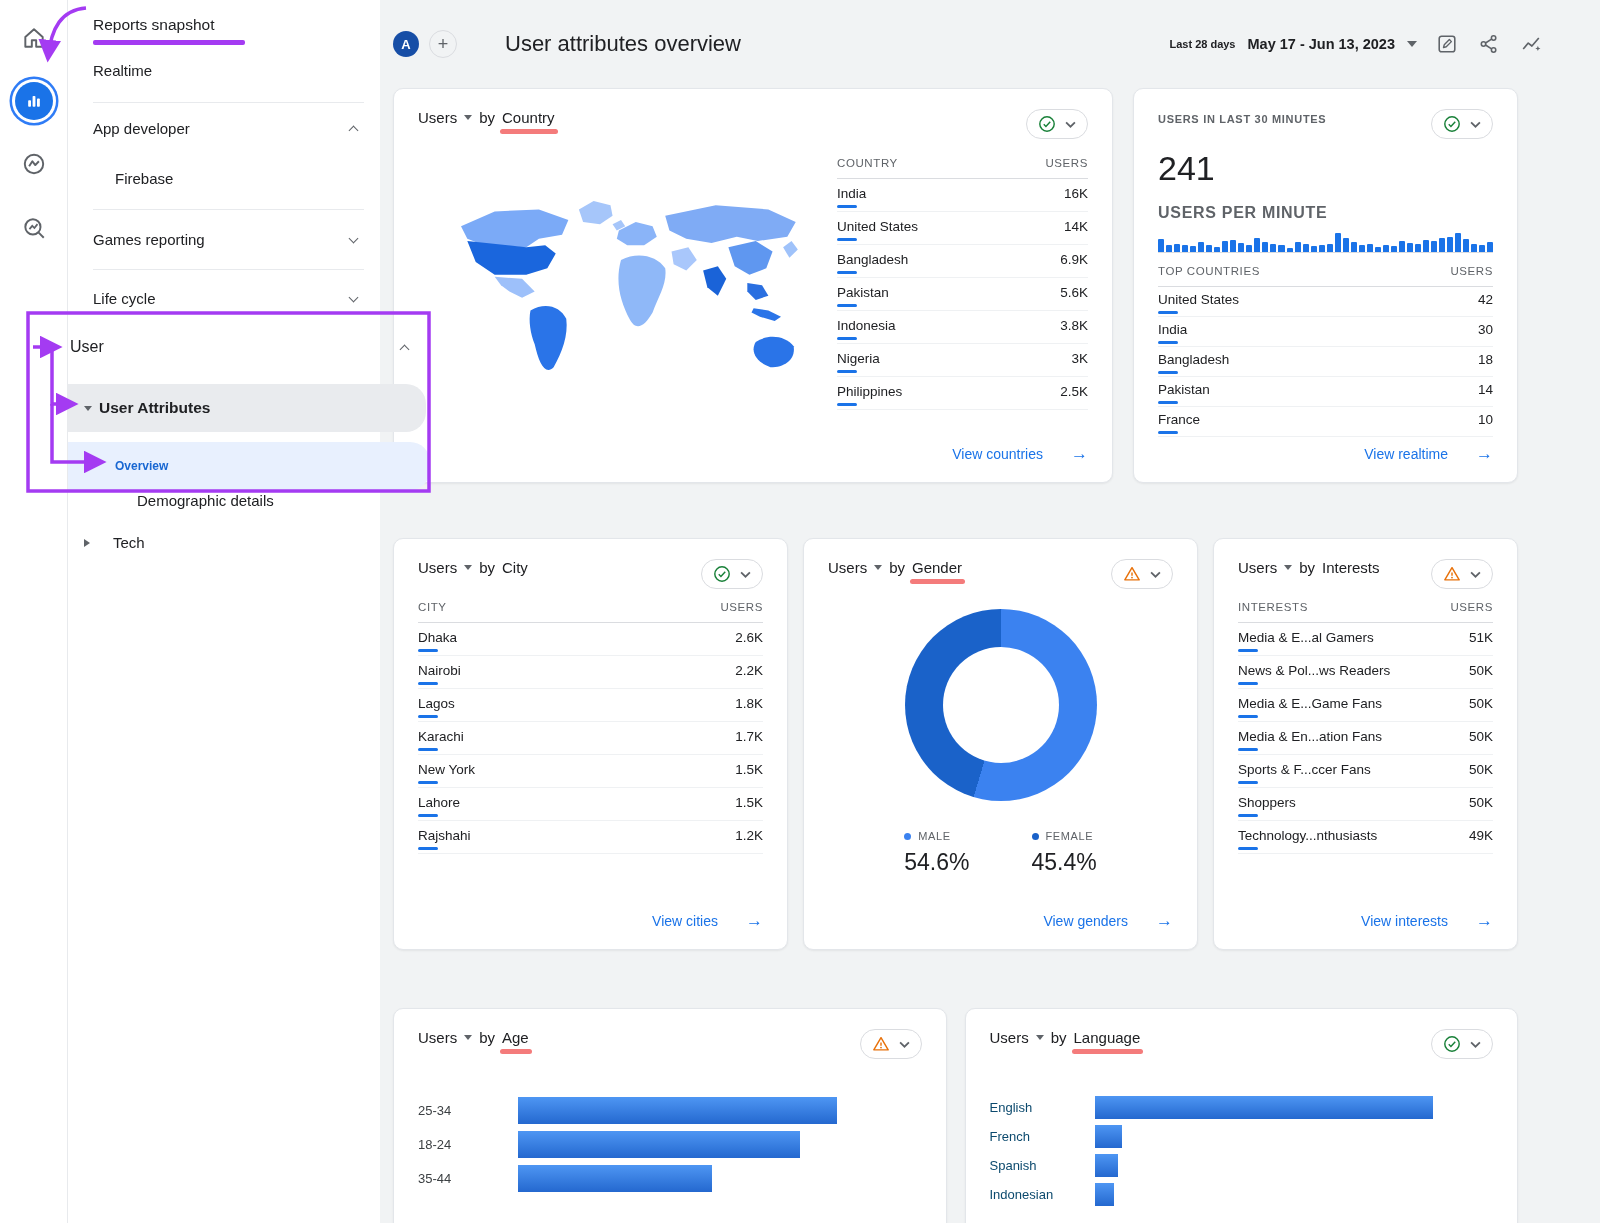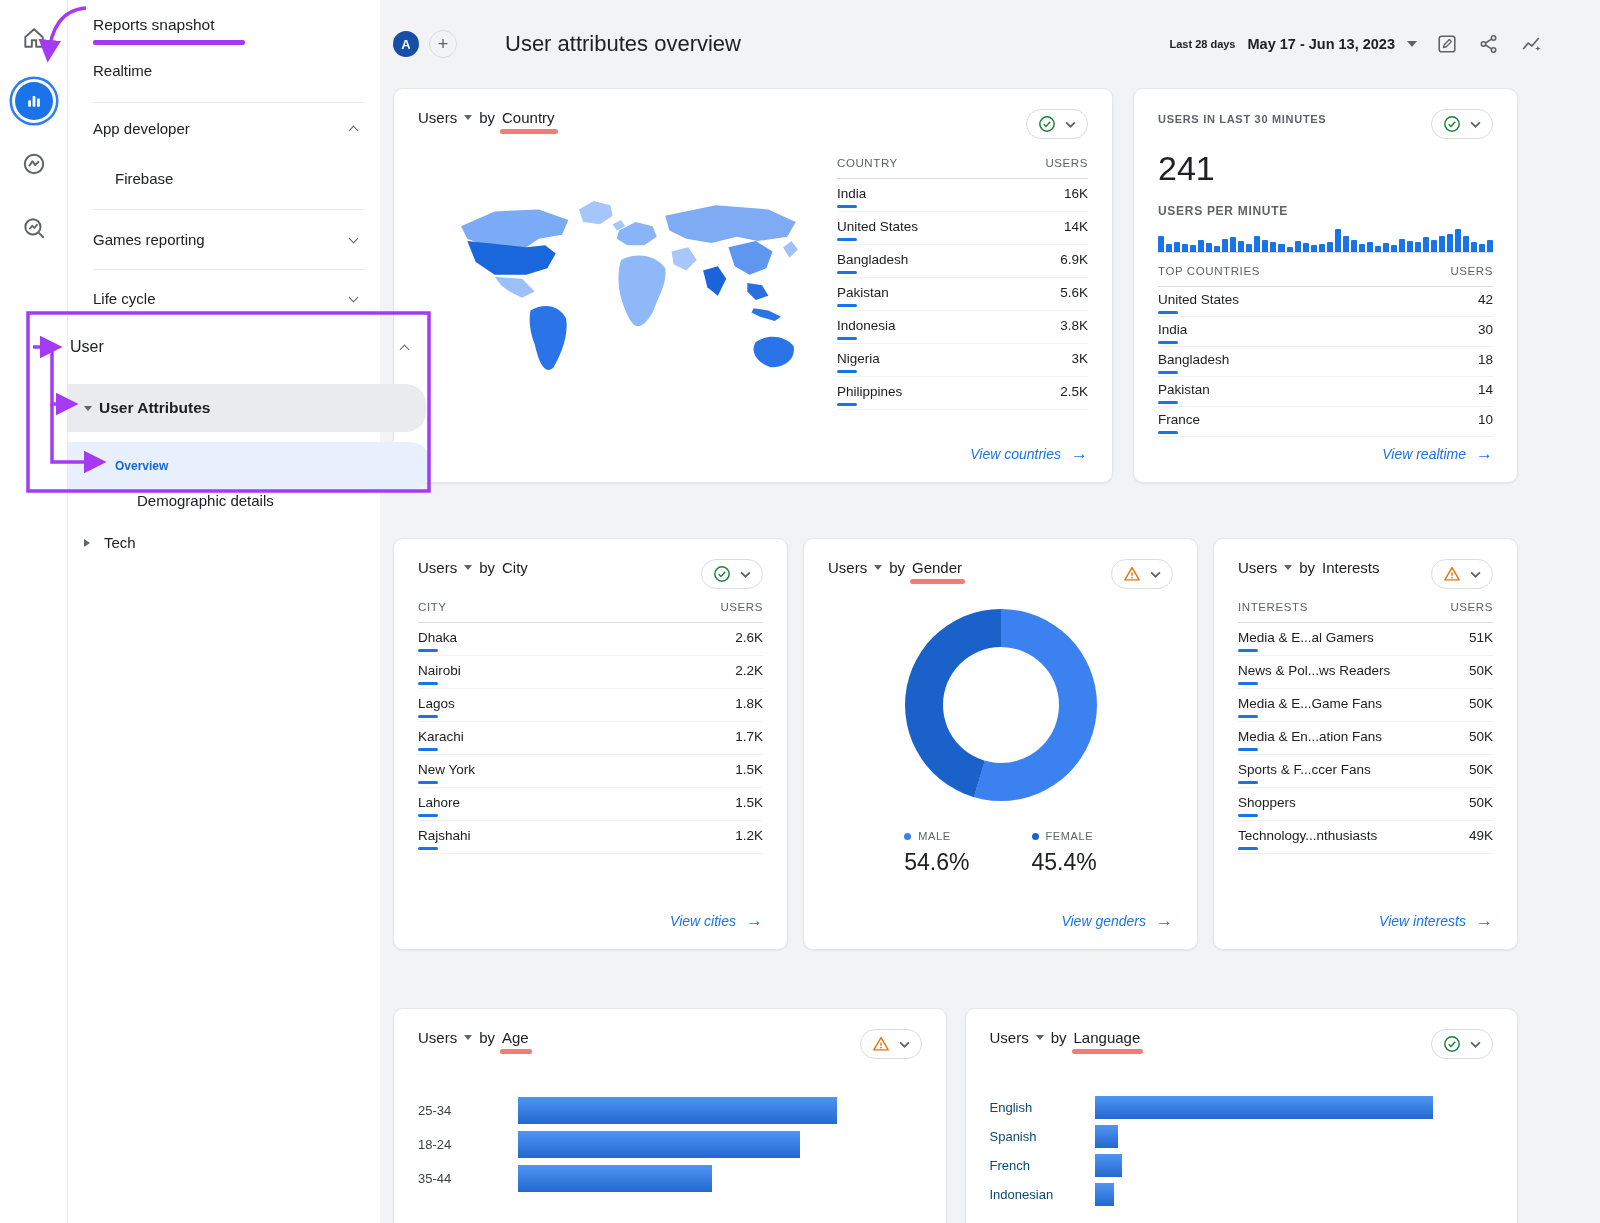--- a/index.html
+++ b/index.html
@@ -37,21 +37,21 @@
   .chev.down{ transform:rotate(45deg); margin-top:-3px; }
   .chev.up{ transform:rotate(-135deg); margin-top:4px; }
   .pill-nav{ left:0; height:48px; display:flex; align-items:center; border-radius:0 20px 20px 0; }
   .ua-pill{ top:384px; width:358px; background:#e9ebee; font-weight:700; font-size:15.5px; padding-left:16px; gap:7px; }
   .ov-pill{ top:442px; width:362px; background:#e8f0fe; color:#1967d2; font-weight:700; font-size:12px; padding-left:47px; }
   .tri-down-sm{ width:0; height:0; border-left:4.5px solid transparent; border-right:4.5px solid transparent;
                 border-top:5.5px solid #5f6368; display:inline-block; }
   .tri-right-sm{ width:0; height:0; border-top:4.5px solid transparent; border-bottom:4.5px solid transparent;
                  border-left:6px solid #5f6368; display:inline-block; }
   .demo-item{ top:492px; left:69px; color:#202124; }
-  .tech-item{ top:534px; left:16px; display:flex; align-items:center; gap:14px; }
+  .tech-item{ top:534px; left:16px; display:flex; align-items:center; gap:23px; }
 
   
   .main{ flex:1; background:#f1f3f4; padding-left:13px; position:relative; z-index:1; }
   .topbar{ height:88px; display:flex; align-items:center; padding-right:57px; }
   .avatar{ width:26px; height:26px; border-radius:50%; background:#174ea6; color:#fff;
            font-size:13px; font-weight:700; display:flex; align-items:center; justify-content:center; }
   .add-circle{ width:28px; height:28px; border-radius:50%; border:1.5px solid #dadce0; margin-left:10px;
                display:flex; align-items:center; justify-content:center; color:#5f6368; font-size:18px; line-height:1; }
   .page-title{ margin-left:48px; font-size:22px; color:#202124; }
   .topbar-right{ margin-left:auto; display:flex; align-items:center; gap:12px; }
@@ -88,30 +88,30 @@
 
   .tbl-head{ display:flex; justify-content:space-between; font-size:11.5px; color:#5f6368; letter-spacing:.6px;
              padding:12px 0 9px; border-bottom:1px solid #dadce0; }
   .tbl-row{ display:flex; justify-content:space-between; padding-top:7px; height:33px; border-bottom:1px solid #eff1f3; }
   .tbl-row.rt{ height:30px; padding-top:5px; }
   .tbl-label{ font-size:13.5px; font-weight:500; }
   .tbl-label::after{ content:""; display:block; width:20px; height:3px; border-radius:2px; background:var(--blue); margin-top:4px; }
   .tbl-value{ font-size:13.5px; color:#202124; }
 
   .view-row{ margin-top:auto; display:flex; justify-content:flex-end; padding-top:8px; }
-  .view-link{ display:flex; align-items:center; gap:10px; color:var(--blue); font-size:14px; font-weight:500; cursor:pointer;font-style:italic; }
+  .view-link{ display:flex; align-items:center; gap:28px; color:var(--blue); font-size:14px; font-weight:500; cursor:pointer; }
   .arrow-glyph{ font-size:17px; line-height:1; }
 
   .country-body{ display:flex; flex:1; margin-top:6px; }
   .map-wrap{ width:405px; display:flex; align-items:center; justify-content:center; }
   .country-table{ flex:1; margin-left:14px; display:flex; flex-direction:column; }
 
   .rt-title{ font-size:11px; font-weight:700; letter-spacing:.7px; color:#5f6368; padding-top:4px; }
   .rt-number{ font-size:34px; margin:10px 0 16px; }
-  .rt-sub{ font-size:12px; font-weight:700; letter-spacing:.7px; color:#5f6368; margin-bottom:8px; }
+  .rt-sub{ font-size:16px; font-weight:700; letter-spacing:.7px; color:#5f6368; margin-bottom:8px; }
   .rt-bars{ height:52px; display:flex; align-items:flex-end; gap:2px; border-bottom:1px solid #dadce0; }
   .rt-bar{ flex:1; background:var(--blue); border-radius:1px 1px 0 0; }
 
   .gender-body{ flex:1; display:flex; flex-direction:column; align-items:center; }
   .donut{ width:192px; height:192px; border-radius:50%; position:relative; margin-top:20px; }
   .donut::after{ content:""; position:absolute; inset:38px; border-radius:50%; background:#fff; }
   .gender-legend{ display:flex; gap:62px; margin-top:29px; }
   .legend-top{ display:flex; align-items:center; gap:7px; font-size:11px; letter-spacing:.6px; color:#5f6368; }
   .legend-dot{ width:7px; height:7px; border-radius:50%; }
   .legend-value{ font-size:23px; margin-top:7px; color:#202124; }
@@ -694,30 +694,30 @@
           <div class="hbars">
 
               <div class="hbar-row lang">
                 <span class="hbar-label lang">English</span>
                 <div class="hbar-track">
                   <div class="hbar lang" style="width: 85%;"></div>
                 </div>
               </div>
 
               <div class="hbar-row lang">
+                <span class="hbar-label lang">French</span>
+                <div class="hbar-track">
+                  <div class="hbar lang" style="width: 7%;"></div>
+                </div>
+              </div>
+
+              <div class="hbar-row lang">
                 <span class="hbar-label lang">Spanish</span>
                 <div class="hbar-track">
                   <div class="hbar lang" style="width: 6%;"></div>
-                </div>
-              </div>
-
-              <div class="hbar-row lang">
-                <span class="hbar-label lang">French</span>
-                <div class="hbar-track">
-                  <div class="hbar lang" style="width: 7%;"></div>
                 </div>
               </div>
 
               <div class="hbar-row lang">
                 <span class="hbar-label lang">Indonesian</span>
                 <div class="hbar-track">
                   <div class="hbar lang" style="width: 5%;"></div>
                 </div>
               </div>
             </div>

